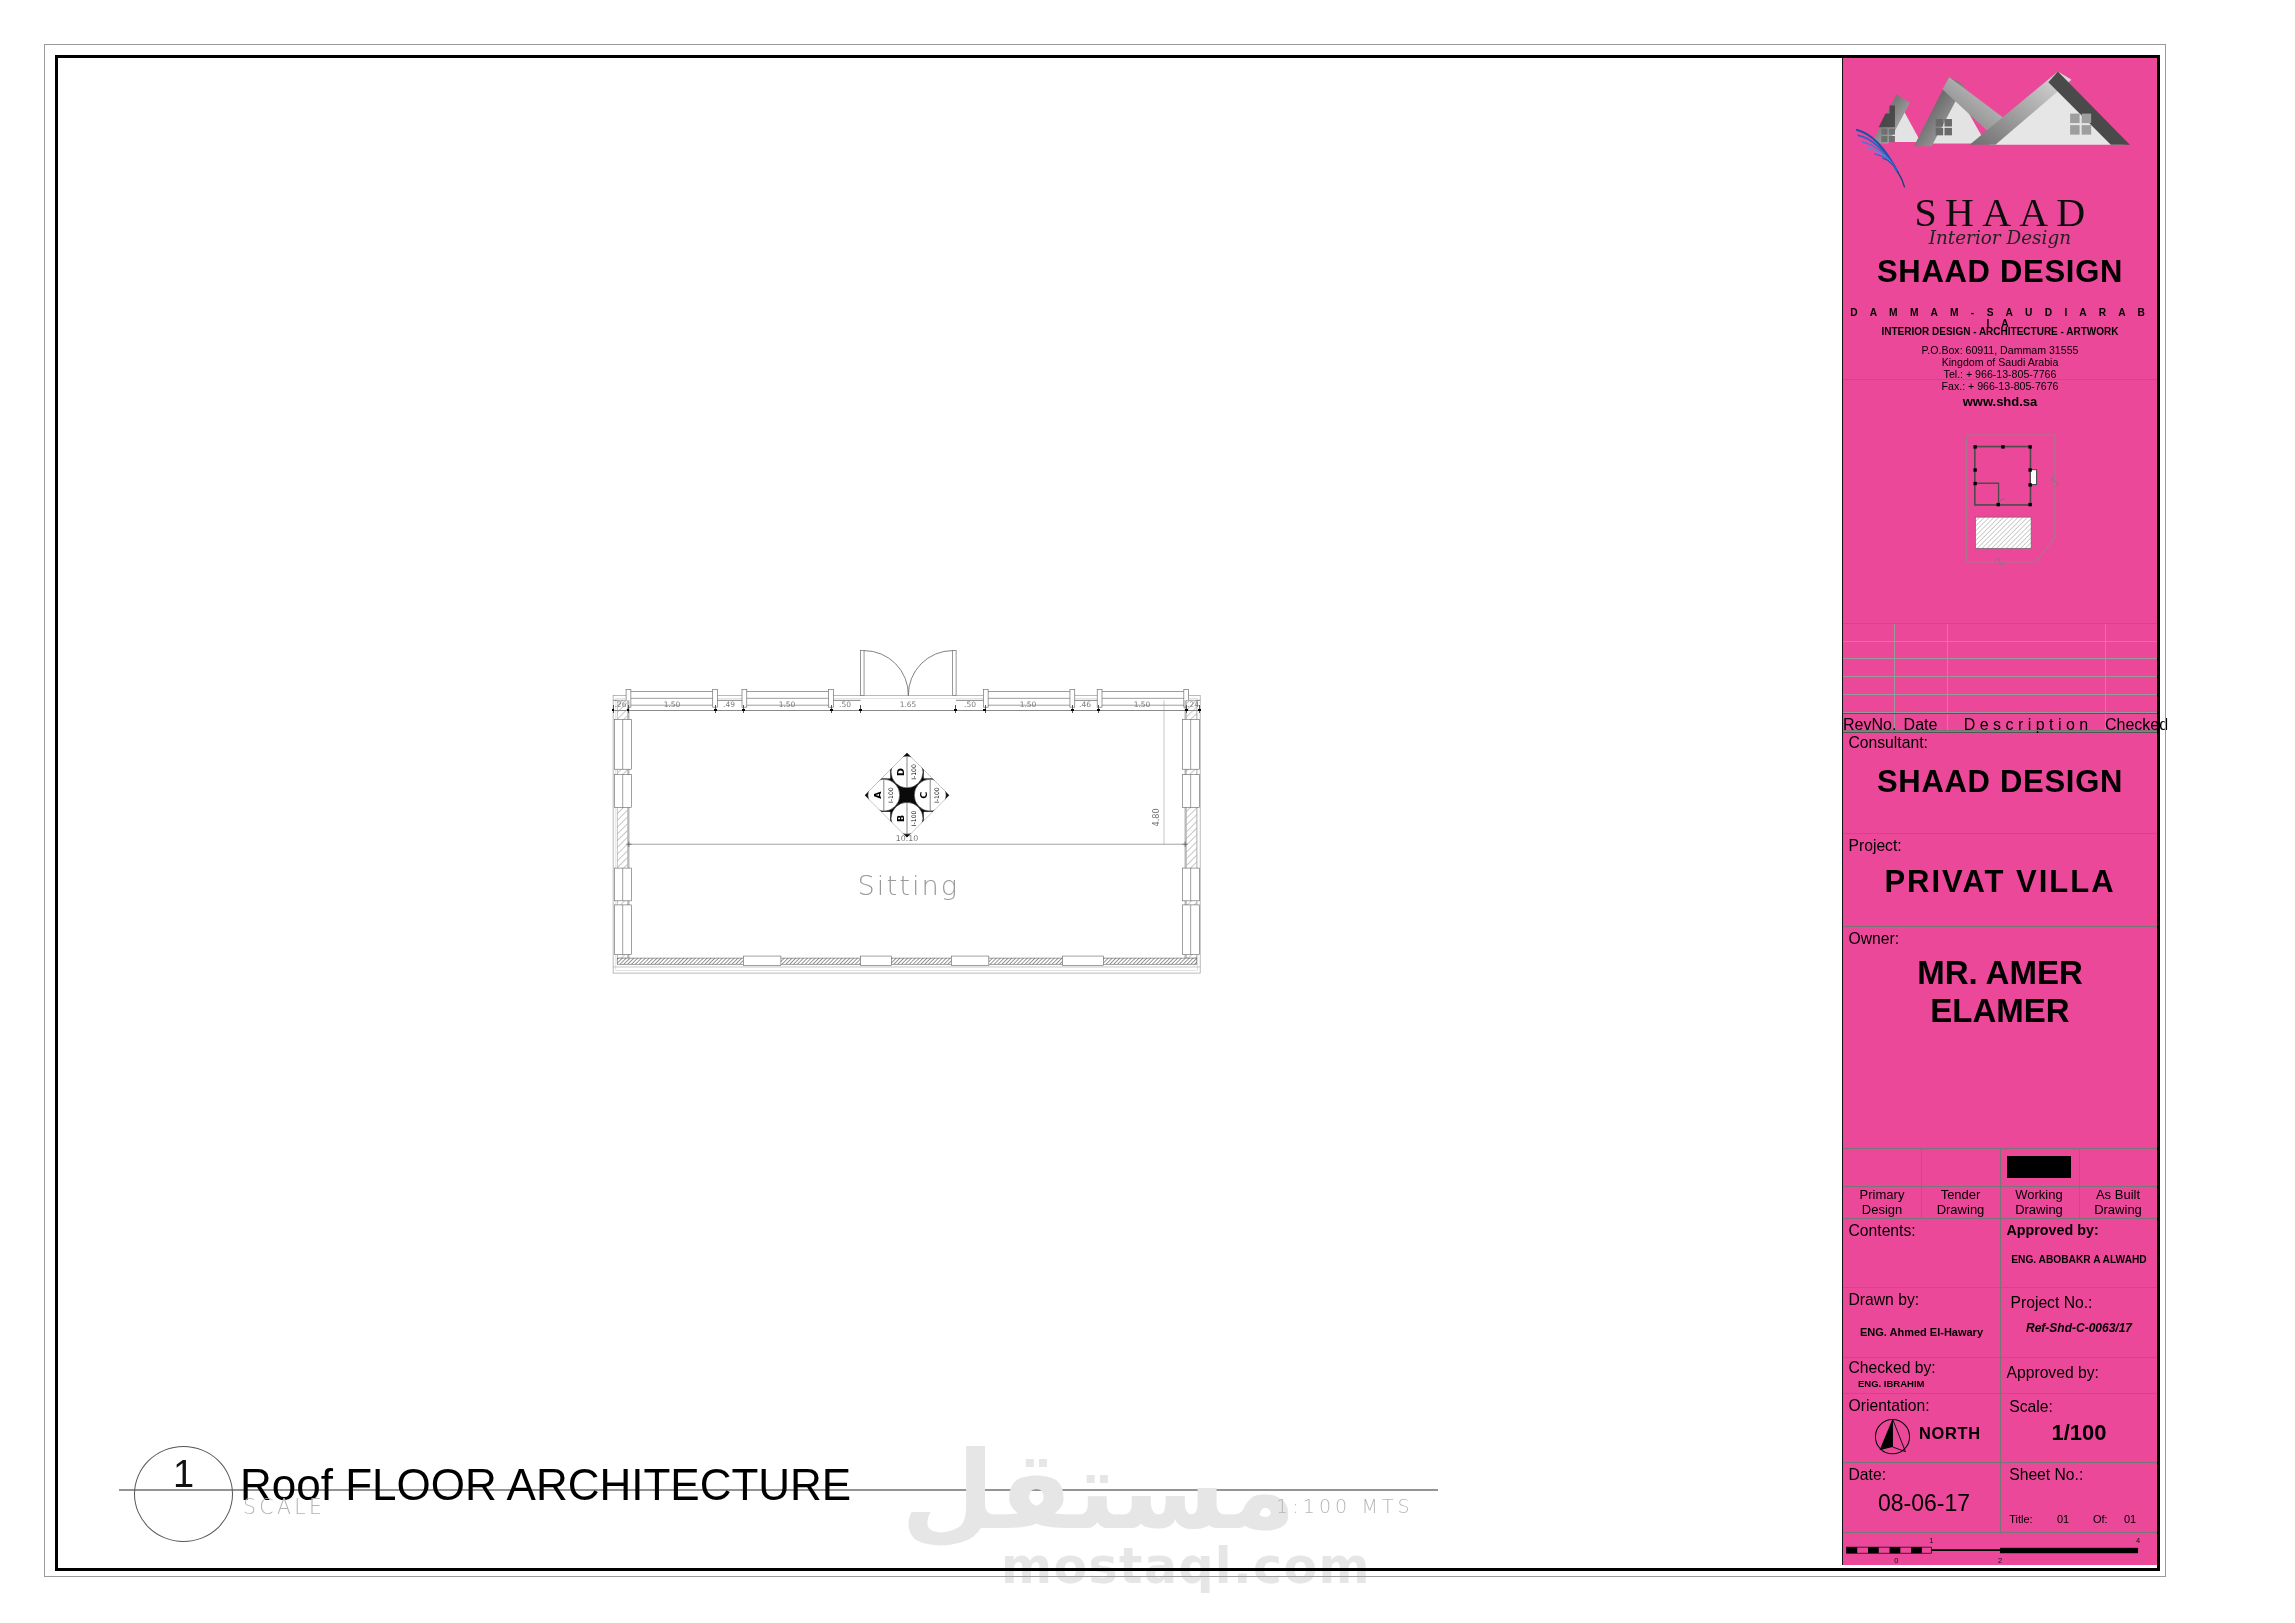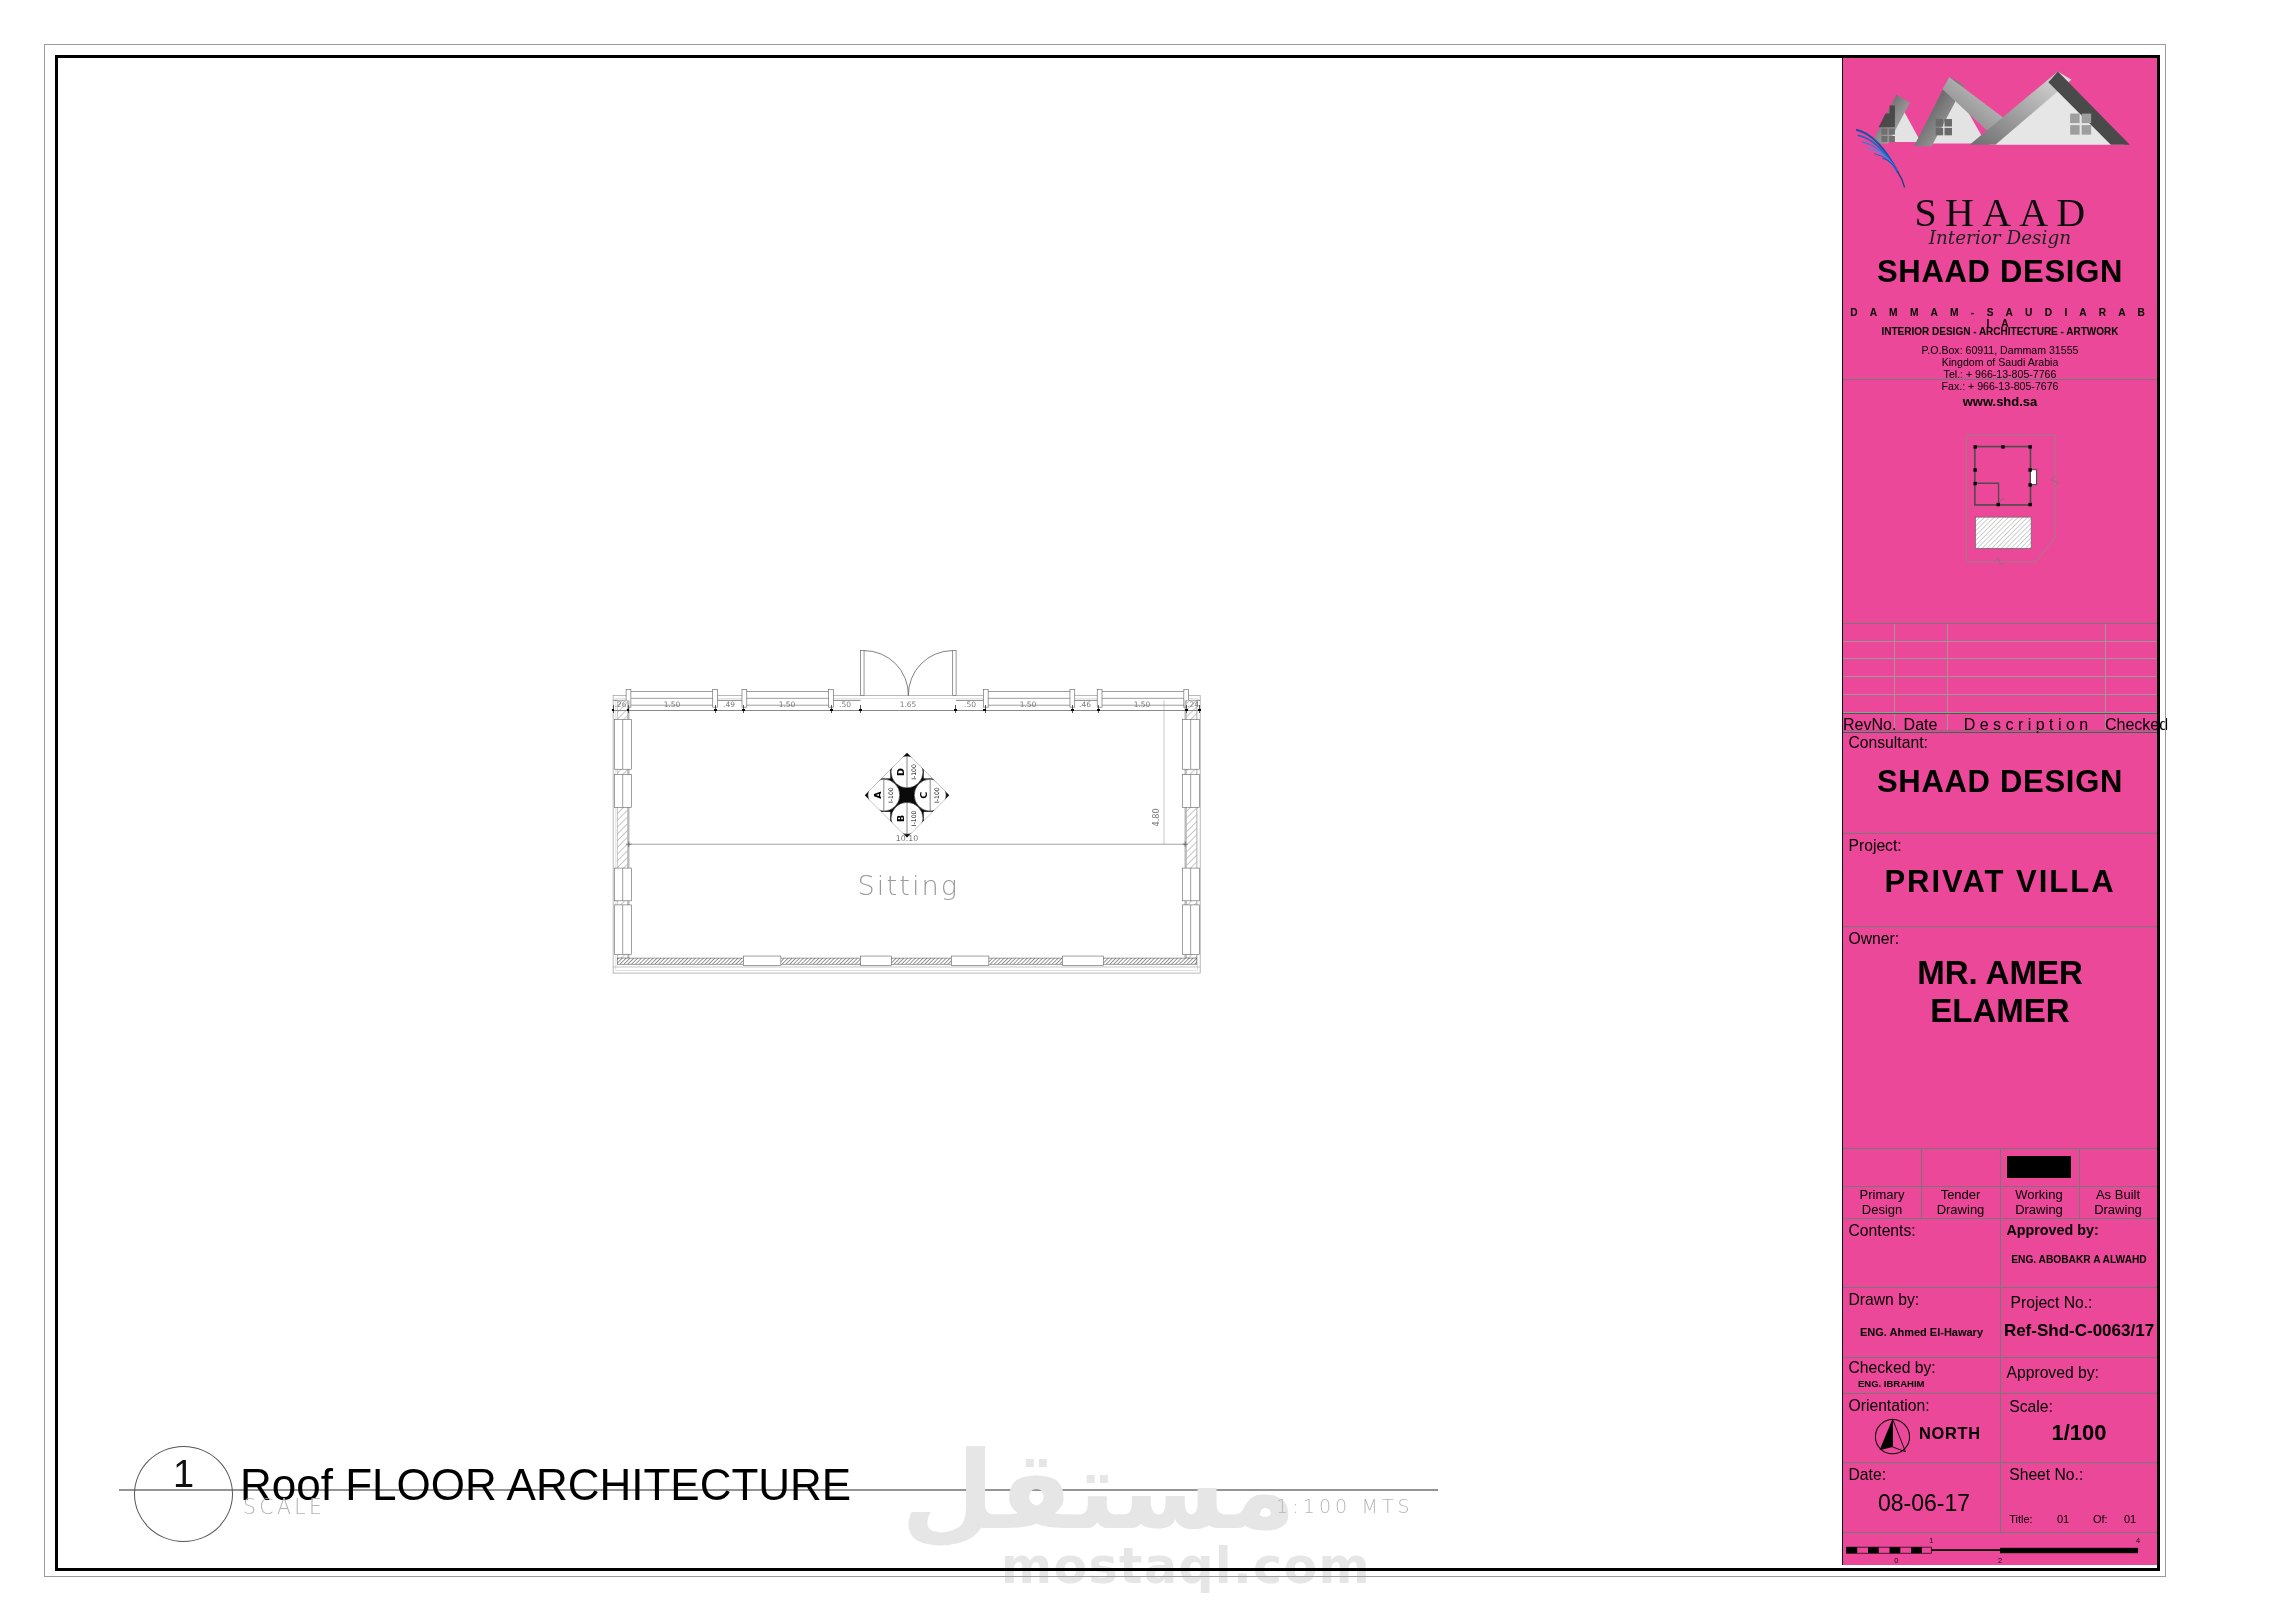--- a/index.html
+++ b/index.html
@@ -389,21 +389,21 @@
       </div>
     </div>
 
     <div class="tb-sec" style="top:1232px;height:70px;">
       <div class="cell-l">
         <div class="tb-label">Drawn by:</div>
         <div class="tb-center small-name" style="top:38px;width:157px;">ENG. Ahmed El-Hawary</div>
       </div>
       <div class="cell-r">
         <div class="tb-label" style="left:9.5px;top:5.5px;">Project No.:</div>
-        <div class="tb-center" style="top:33px;font-size:17px;font-weight:800;">Ref-Shd-C-0063/17</div>
+        <div class="tb-center" style="top:33px;font-size:12px;font-weight:800;font-style:italic;">Ref-Shd-C-0063/17</div>
       </div>
     </div>
 
     <div class="tb-sec" style="top:1302px;height:36px;">
       <div class="cell-l">
         <div class="tb-label" style="top:1.4px;">Checked by:</div>
         <div class="abs small-name" style="left:15px;top:20px;font-size:9.5px;">ENG. IBRAHIM</div>
       </div>
       <div class="cell-r">
         <div class="tb-label" style="top:5.5px;">Approved by:</div>

